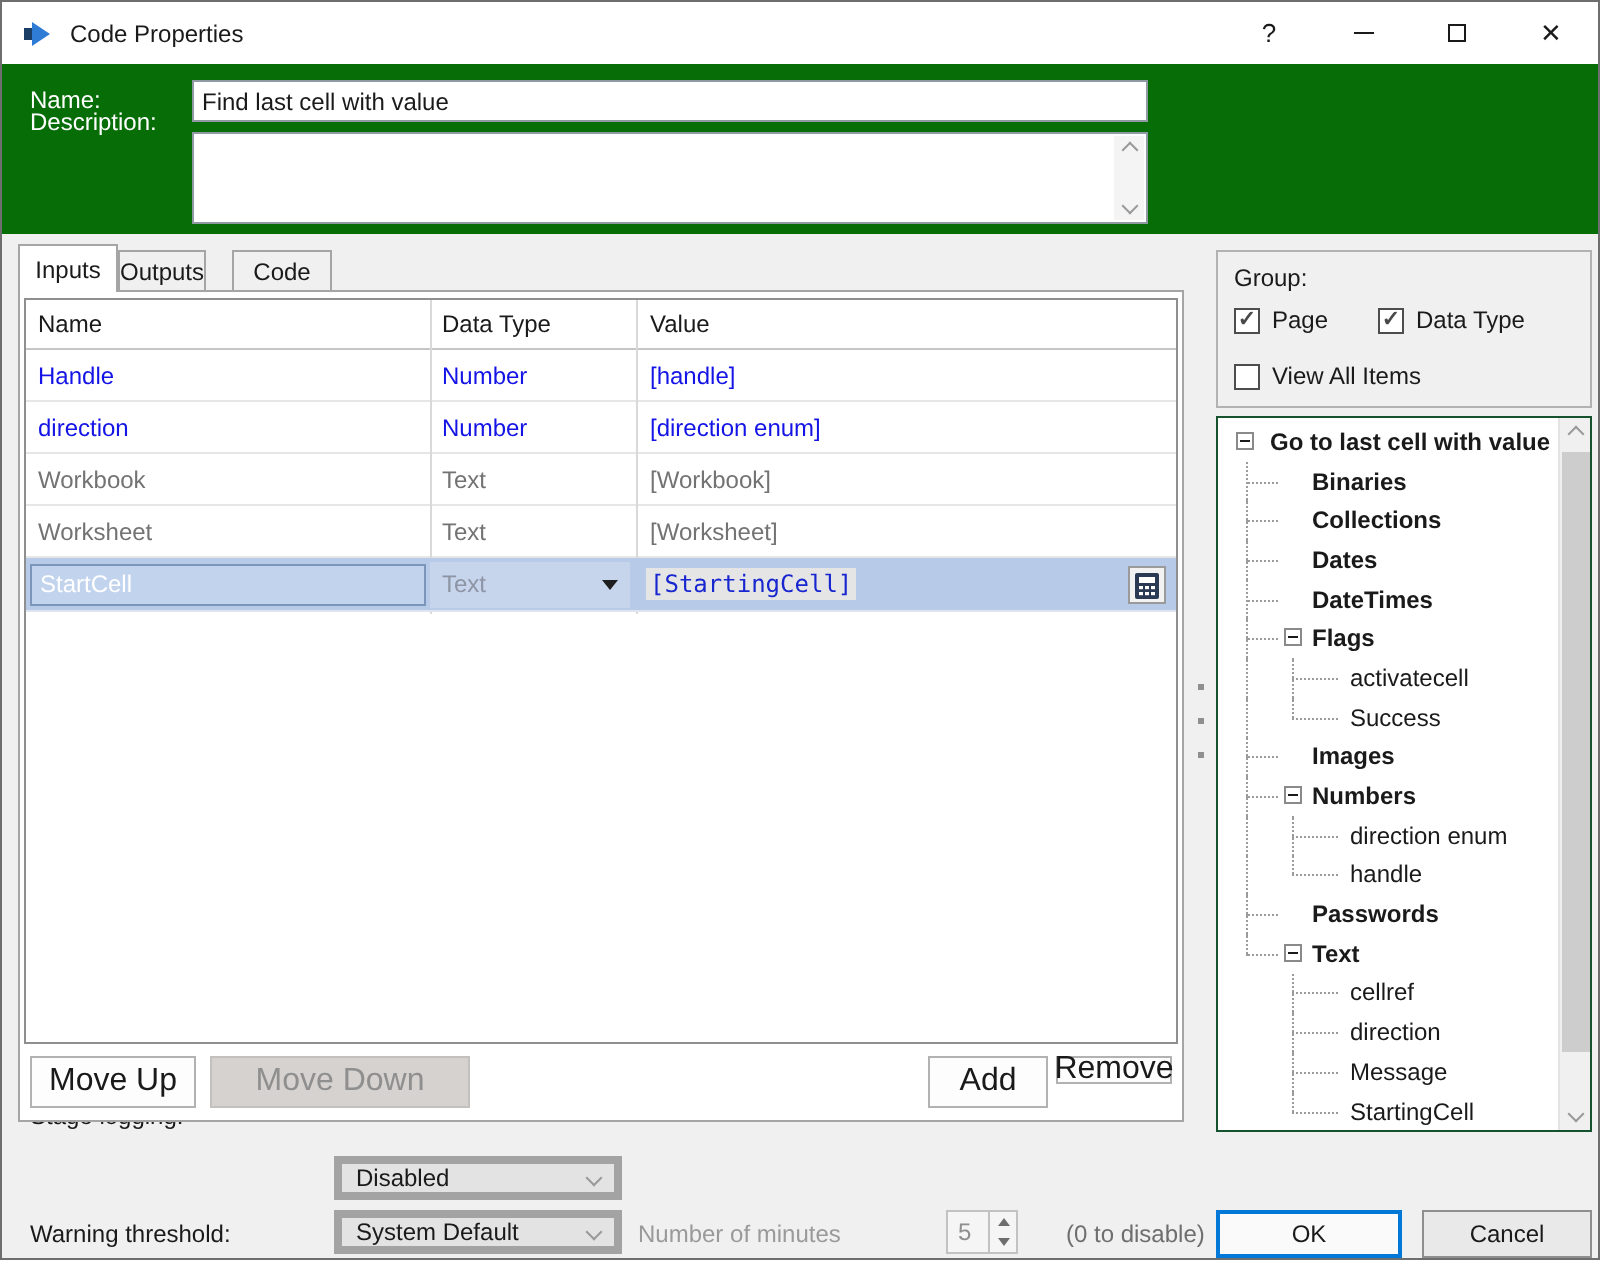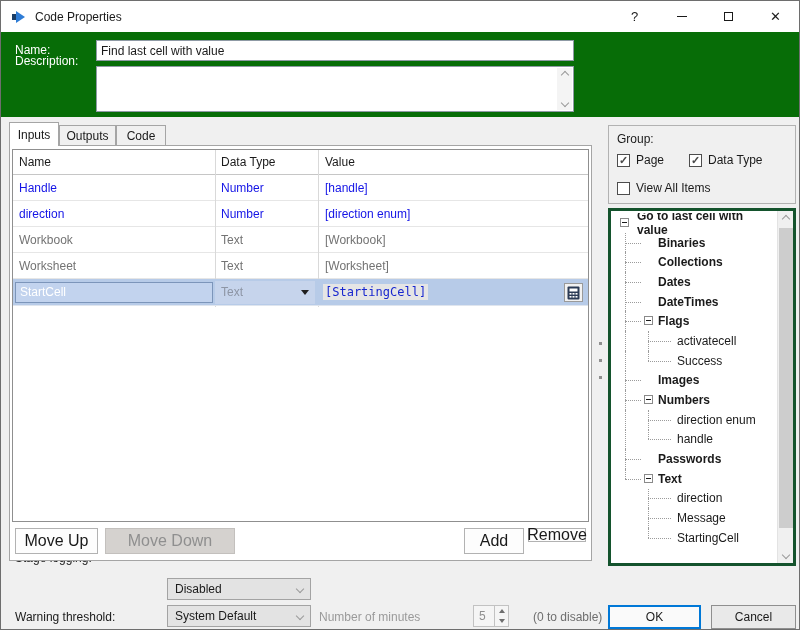--- a/index.html
+++ b/index.html
@@ -23,21 +23,21 @@
   .glabel{position:absolute;color:#ffffff;font-size:12px;}
   .ghead input{position:absolute;left:95px;top:8px;width:478px;height:21px;border:1px solid #8f9aa5;background:#fff;font-family:"Liberation Sans",sans-serif;font-size:12px;padding:0 4px;color:#1a1a1a;}
   .desc-box{position:absolute;left:95px;top:34px;width:478px;height:46px;background:#fff;border:1px solid #8f9aa5;}
   .mini-scroll{position:absolute;right:1px;top:1px;bottom:1px;width:15px;background:#f4f4f4;display:flex;flex-direction:column;justify-content:space-between;align-items:center;padding:4px 0;}
   .chev{width:6px;height:6px;border-right:1px solid #9a9a9a;border-bottom:1px solid #9a9a9a;}
   .chev.up{transform:rotate(-135deg);}
   .chev.down{transform:rotate(45deg);}
   
   .tab{position:absolute;display:flex;align-items:center;justify-content:center;border:1px solid #a5a5a5;font-size:12px;cursor:default;}
   .tab.active{left:8px;top:121px;width:50px;height:24px;background:#ffffff;border-bottom:none;z-index:3;}
-  .tab.t2{left:58px;top:124px;width:57px;height:21px;background:#f0f0f0;border-bottom:none;z-index:1;}
+  .tab.t2{left:58px;top:124px;width:44px;height:21px;background:#f0f0f0;border-bottom:none;z-index:1;}
   .tab.t3{left:115px;top:124px;width:50px;height:21px;background:#f0f0f0;border-bottom:none;z-index:1;}
   .tabpage{position:absolute;left:8px;top:144px;width:583px;height:416px;background:#ffffff;border:1px solid #a5a5a5;z-index:2;}
   
   .grid{position:absolute;left:2px;top:3px;width:577px;height:373px;border:1px solid #8f8f8f;background:#fff;overflow:hidden;}
   .ghdr{display:flex;height:25px;align-items:center;border-bottom:1px solid #c6c6c6;color:#1a1a1a;}
   .colsep{position:absolute;top:0;width:0;height:157px;border-left:1px solid #d9d9d9;}
   .cs1{left:202px;} .cs2{left:305px;}
   .c-name{width:202px;padding-left:6px;} .c-type{width:103px;padding-left:6px;} .c-val{flex:1;padding-left:7px;}
   .trow{display:flex;height:26px;align-items:center;border-bottom:1px solid #e6e6e6;}
   .t-blue{color:#1414e6;} .t-green{color:#737373;}
@@ -55,42 +55,42 @@
   .b-add{left:454px;top:382px;width:60px;height:26px;}
   .b-remove{left:518px;top:382px;width:58px;height:14px;}
   
   .split-dot{position:absolute;left:598px;width:3px;height:3px;background:#8f8f8f;}
   
   .groupbox{position:absolute;left:607px;top:124px;width:188px;height:79px;border:1px solid #b2b2b2;background:#f0f0f0;}
   .gb-label{position:absolute;left:8px;top:6px;}
   .cbrow{position:absolute;display:flex;align-items:center;cursor:default;}
   .cb{width:13px;height:13px;border:1px solid #4d4d4d;background:#fff;display:inline-flex;align-items:center;justify-content:center;font-size:11px;line-height:11px;color:#4a4a4a;font-weight:bold;flex:0 0 auto;}
   .cbrow span.cblabel{margin-left:6px;}
-  .treebox{position:absolute;left:607px;top:207px;width:188px;height:358px;border:3px solid #14532d;background:#ffffff;}
+  .treebox{position:absolute;left:607px;top:207px;width:188px;height:358px;border:1px solid #14532d;background:#ffffff;}
   .treeinner{position:absolute;left:2px;top:2px;right:17px;bottom:1px;overflow:hidden;}
   .titem{position:relative;height:19.7px;display:flex;align-items:center;font-size:12px;color:#1a1a1a;cursor:default;}
   .titem .lbl.bold{font-weight:bold;}
   .vg{position:absolute;top:0;bottom:0;width:0;border-left:1px dotted #9b9b9b;}
   .vg.half{bottom:50%;}
   .v0{left:12px;} .v1{left:35px;}
   .hst{position:absolute;top:50%;height:0;border-top:1px dotted #9b9b9b;}
   .hst.l1{left:12px;width:16px;} .hst.l2{left:35px;width:23px;}
   .exp{position:absolute;width:9px;height:9px;border:1px solid #8a8a8a;background:#fff;top:50%;margin-top:-5px;}
   .exp::after{content:"";position:absolute;left:1px;right:1px;top:3px;border-top:1px solid #1a1a1a;}
   .exp.e0{left:7px;} .exp.e1{left:31px;}
   .lbl.lv0{margin-left:24px;} .lbl.lv1{margin-left:45px;} .lbl.lv2{margin-left:64px;}
   .tsb{position:absolute;right:0;top:0;bottom:0;width:16px;background:#f0f0f0;border-left:1px solid #e3e3e3;}
   .tsb .arr{position:absolute;left:0;width:16px;height:16px;display:flex;align-items:center;justify-content:center;}
   .tsb .arr.top{top:0;} .tsb .arr.bot{bottom:0;}
   .tsb .thumb{position:absolute;left:1px;top:17px;width:14px;height:300px;background:#cdcdcd;}
   
   .flabel{position:absolute;font-size:12px;color:#1a1a1a;}
   .flabel.gray{color:#9a9a9a;}
   .flabel.dim{color:#6e6e6e;}
-  .fcombo{position:absolute;left:166px;width:144px;height:22px;background:#e3e3e3;border:1px solid #a3a3a3;display:flex;align-items:center;justify-content:space-between;padding:0 7px;cursor:default;}
+  .fcombo{position:absolute;left:166px;width:144px;height:22px;background:#e3e3e3;border:4px solid #a3a3a3;display:flex;align-items:center;justify-content:space-between;padding:0 7px;cursor:default;}
   .spinner{position:absolute;left:472px;top:604px;width:36px;height:22px;background:#f5f5f5;border:1px solid #c2c2c2;display:flex;}
   .spin-val{flex:1;display:flex;align-items:center;padding-left:5px;color:#8f8f8f;}
   .spin-btns{width:14px;border-left:1px solid #c2c2c2;display:flex;flex-direction:column;}
   .spin-btns div{flex:1;display:flex;align-items:center;justify-content:center;}
   .tri-up{width:0;height:0;border-left:3px solid transparent;border-right:3px solid transparent;border-bottom:4px solid #6e6e6e;}
   .tri-dn{width:0;height:0;border-left:3px solid transparent;border-right:3px solid transparent;border-top:4px solid #6e6e6e;}
   .okbtn{position:absolute;left:607px;top:604px;width:93px;height:24px;background:#fafafa;border:2px solid #0078d7;display:flex;align-items:center;justify-content:center;cursor:default;}
   .cancelbtn{position:absolute;left:710px;top:604px;width:85px;height:24px;background:#e9e9e9;border:1px solid #8f8f8f;display:flex;align-items:center;justify-content:center;cursor:default;}
 </style>
 </head>
@@ -286,20 +286,25 @@
         </div>
         <div class="titem">
           <i class="vg v0 half"></i>
           <i class="hst l1"></i>
           <span class="exp e1"></span>
           <span class="lbl lv1 bold">Text</span>
         </div>
         <div class="titem">
           <i class="vg v1"></i>
           <i class="hst l2"></i>
+          <span class="lbl lv2">cellref</span>
+        </div>
+        <div class="titem">
+          <i class="vg v1"></i>
+          <i class="hst l2"></i>
           <span class="lbl lv2">direction</span>
         </div>
         <div class="titem">
           <i class="vg v1"></i>
           <i class="hst l2"></i>
           <span class="lbl lv2">Message</span>
         </div>
         <div class="titem">
           <i class="vg v1 half"></i>
           <i class="hst l2"></i>

